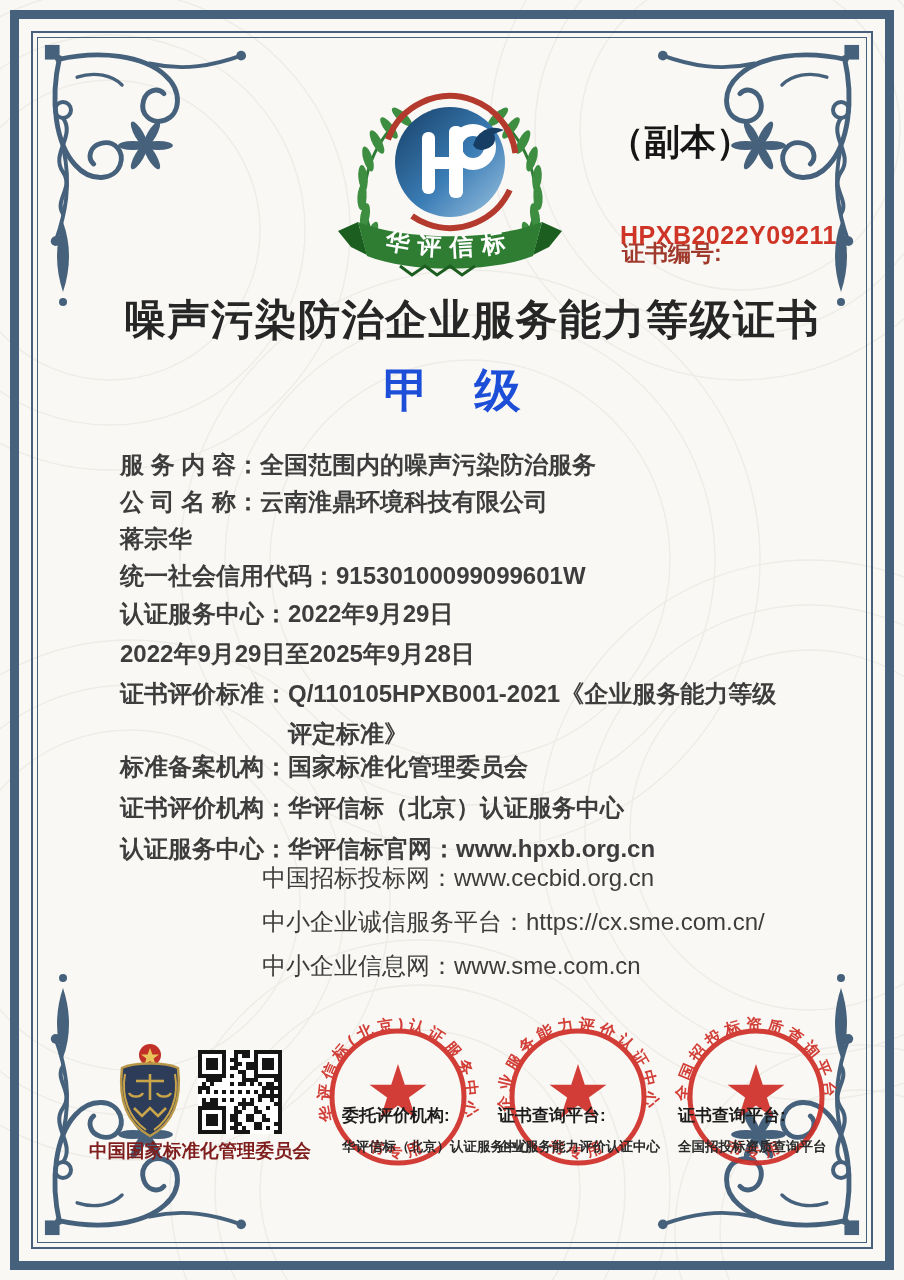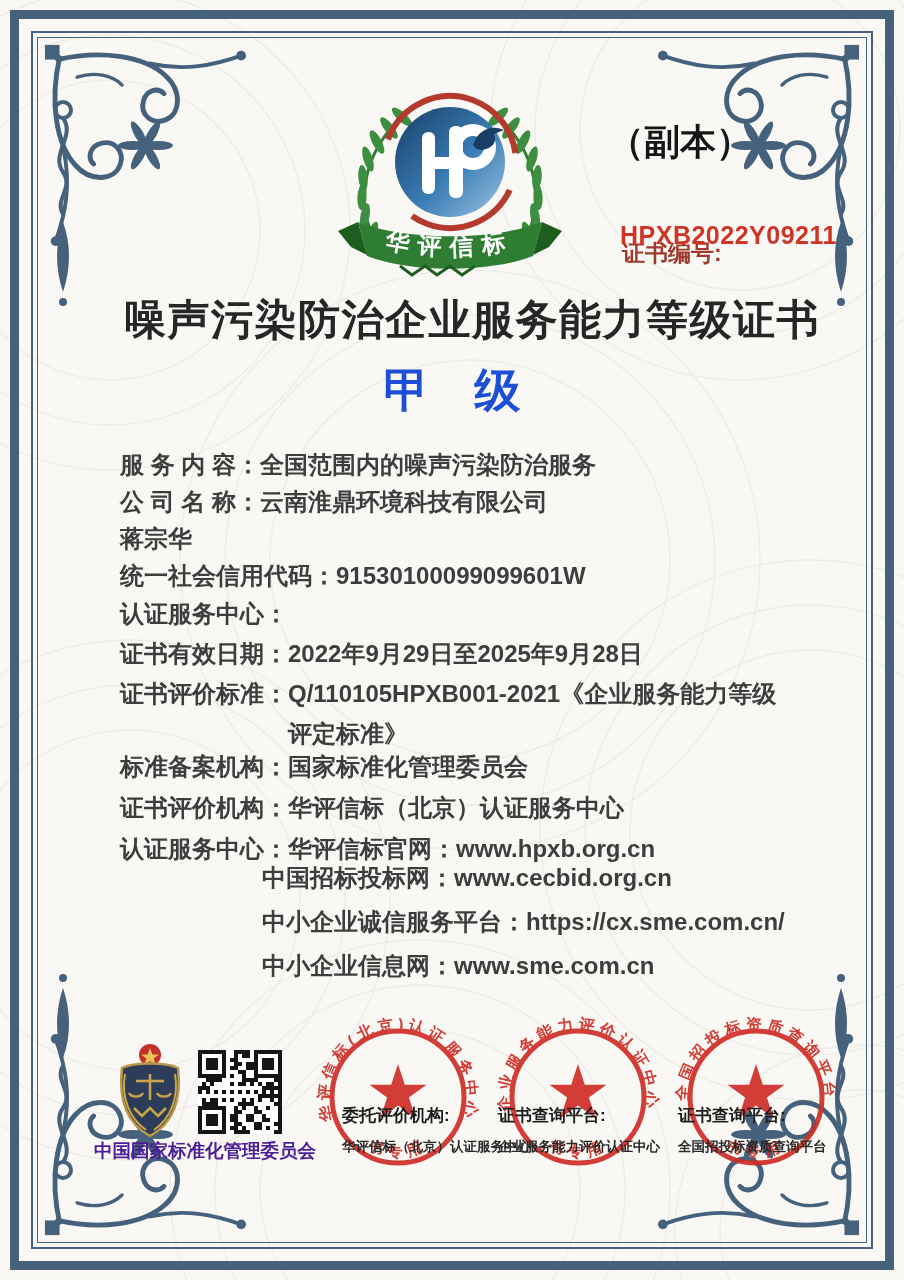--- a/index.html
+++ b/index.html
@@ -32,29 +32,29 @@
   .grade{position:absolute;left:0;right:0;top:360px;text-align:center;font-size:46px;font-weight:900;
          color:#1d4ed8;letter-spacing:16px;text-indent:16px;z-index:3;}
   
   .block{position:absolute;left:120px;z-index:3;font-size:24px;font-weight:600;color:#3d3d3d;}
   .row{display:flex;}
   .row .lbl{white-space:nowrap;}
   #block1{top:446px;line-height:37px;}
   #block2{top:594px;line-height:40px;}
   #block2 .val{width:492px;}
   #block3{top:746px;line-height:41px;}
-  .extra{position:absolute;left:262px;top:856px;z-index:3;font-size:24px;font-weight:700;
+  .extra{position:absolute;left:262px;top:856px;z-index:3;font-size:24px;font-weight:400;
          color:#3d3d3d;line-height:44px;}
   
   .emblem{position:absolute;left:110px;top:1042px;width:80px;height:98px;z-index:3;}
   .qr{position:absolute;left:198px;top:1050px;width:84px;height:84px;z-index:3;background:#fff;
       display:grid;grid-template-columns:repeat(21,1fr);grid-auto-rows:1fr;}
   .qr .d{background:#151515;}
-  .authority-caption{position:absolute;left:84px;top:1138px;width:232px;text-align:right;
-      font-size:18.5px;font-weight:700;color:#4c1d95;z-index:3;}
+  .authority-caption{position:absolute;left:84px;top:1138px;width:232px;text-align:center;
+      font-size:18.5px;font-weight:700;color:#7f1d1d;z-index:3;}
   .seal{position:absolute;width:170px;height:170px;z-index:3;opacity:.92;}
   #seal1{left:313px;top:1012px;}
   #seal2{left:493px;top:1012px;}
   #seal3{left:671px;top:1012px;}
   .ring-text{font-size:16px;font-weight:700;letter-spacing:4px;fill:#cf2f27;}
   .ring-bottom{font-size:15px;font-weight:700;letter-spacing:6px;fill:#cf2f27;}
   .seal-cap{position:absolute;z-index:4;}
   #cap1{left:318px;top:1104px;margin-left:24px;}
   #cap2{left:498px;top:1104px;}
   #cap3{left:678px;top:1104px;}
@@ -239,23 +239,23 @@
     </div>
     <div class="row">
       <span class="lbl">统一社会信用代码：</span>
       <span class="val">91530100099099601W</span>
     </div>
   </div>
 
   <div class="block" id="block2">
     <div class="row">
       <span class="lbl">认证服务中心：</span>
-    </div>
-    <div class="row">
-      <span class="lbl">证书有效日期：</span>
+      <span class="val">2022年9月29日</span>
+    </div>
+    <div class="row">
       <span class="val">2022年9月29日至2025年9月28日</span>
     </div>
     <div class="row">
       <span class="lbl">证书评价标准：</span>
       <span class="val">Q/110105HPXB001-2021《企业服务能力等级评定标准》</span>
     </div>
   </div>
 
   <div class="block" id="block3">
     <div class="row">

